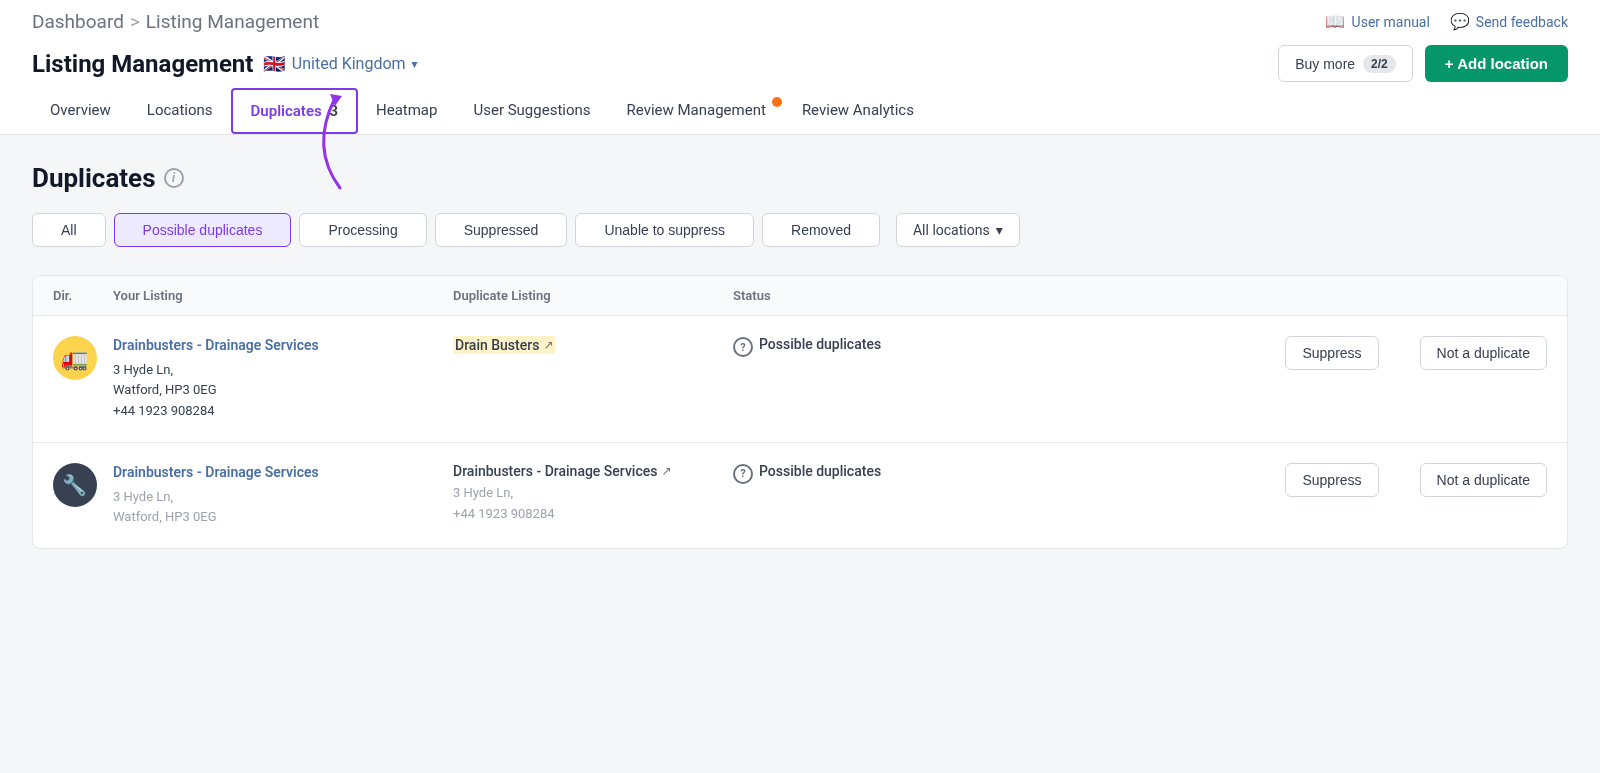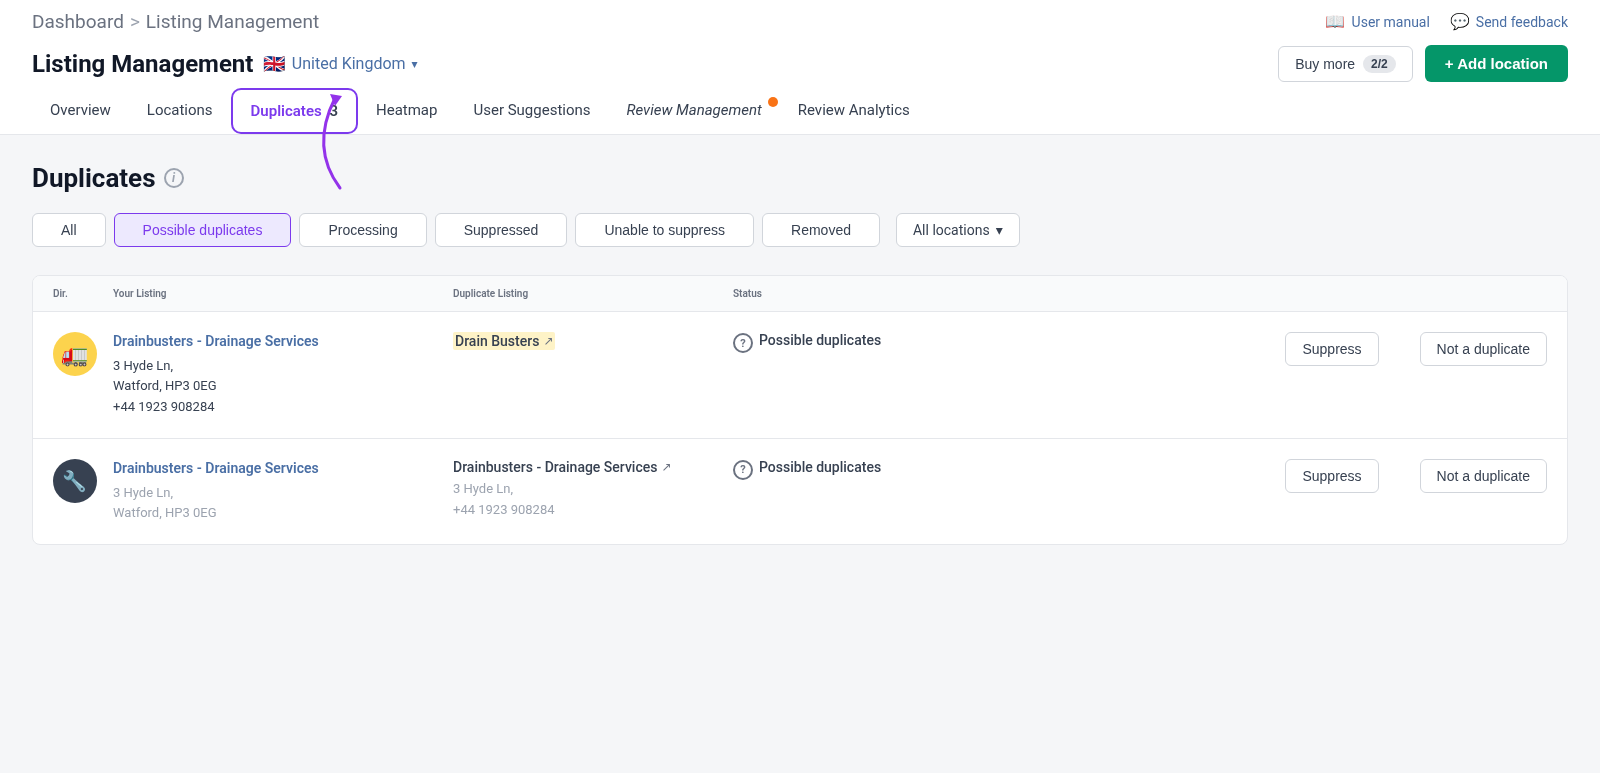--- a/index.html
+++ b/index.html
@@ -68,21 +68,20 @@
     }
     .flag-icon {
       font-size: 18px;
     }
     .chevron-down {
       font-size: 12px;
       color: #4a6fa5;
     }
     .header-buttons {
       display: flex;
-      align-items: center;
       gap: 12px;
       padding-left: 47px;
     }
     .buy-more-btn {
       display: flex;
       align-items: center;
       gap: 8px;
       border: 1px solid #d1d5db;
       background: #fff;
       border-radius: 6px;
@@ -127,21 +126,21 @@
       border-bottom: 2px solid transparent;
       position: relative;
       white-space: nowrap;
     }
     .nav-tab.active {
       color: #7c3aed;
       border-bottom: 2px solid #7c3aed;
     }
     .nav-tab-box {
       border: 2px solid #7c3aed;
-      border-radius: 10px;
+      border-radius: 4px;
       color: #7c3aed;
       font-weight: 600;
     }
     .tab-badge {
       display: inline-flex;
       align-items: center;
       justify-content: center;
       background: transparent;
       color: #374151;
       font-size: 15px;
@@ -227,21 +226,21 @@
       overflow: hidden;
     }
     .table-header {
       display: grid;
       grid-template-columns: 60px 340px 280px 260px 1fr;
       background: #f9fafb;
       border-bottom: 1px solid #e5e7eb;
       padding: 12px 20px;
     }
     .table-header-cell {
-      font-size: 10px;
+      font-size: 13px;
       font-weight: 600;
       color: #6b7280;
       text-transform: none;
     }
     .table-row {
       display: grid;
       grid-template-columns: 60px 340px 280px 260px 1fr;
       border-bottom: 1px solid #e5e7eb;
       padding: 20px 20px;
       align-items: start;
@@ -407,21 +406,21 @@
   <div class="nav-tabs-wrapper">
     <div class="nav-tabs">
       <div class="nav-tab">Overview</div>
       <div class="nav-tab">Locations</div>
       <div class="nav-tab active nav-tab-box">
         <span>Duplicates</span>
         <span class="tab-badge">3</span>
       </div>
       <div class="nav-tab">Heatmap</div>
       <div class="nav-tab">User Suggestions</div>
-      <div class="nav-tab" style="position:relative;font-style:italic;">
+      <div class="nav-tab" style="position:relative;">
         <span>Review Management</span>
         <span class="notification-dot"></span>
       </div>
       <div class="nav-tab">Review Analytics</div>
     </div>
 
     <svg class="arrow-svg" viewBox="0 0 120 120" fill="none" xmlns="http://www.w3.org/2000/svg">
       <path d="M 60 110 Q 30 70 55 20" stroke="#9333ea" stroke-width="3" fill="none" stroke-linecap="round"></path>
       <polygon points="50,16 55,28 62,18" fill="#9333ea"></polygon>
     </svg>

